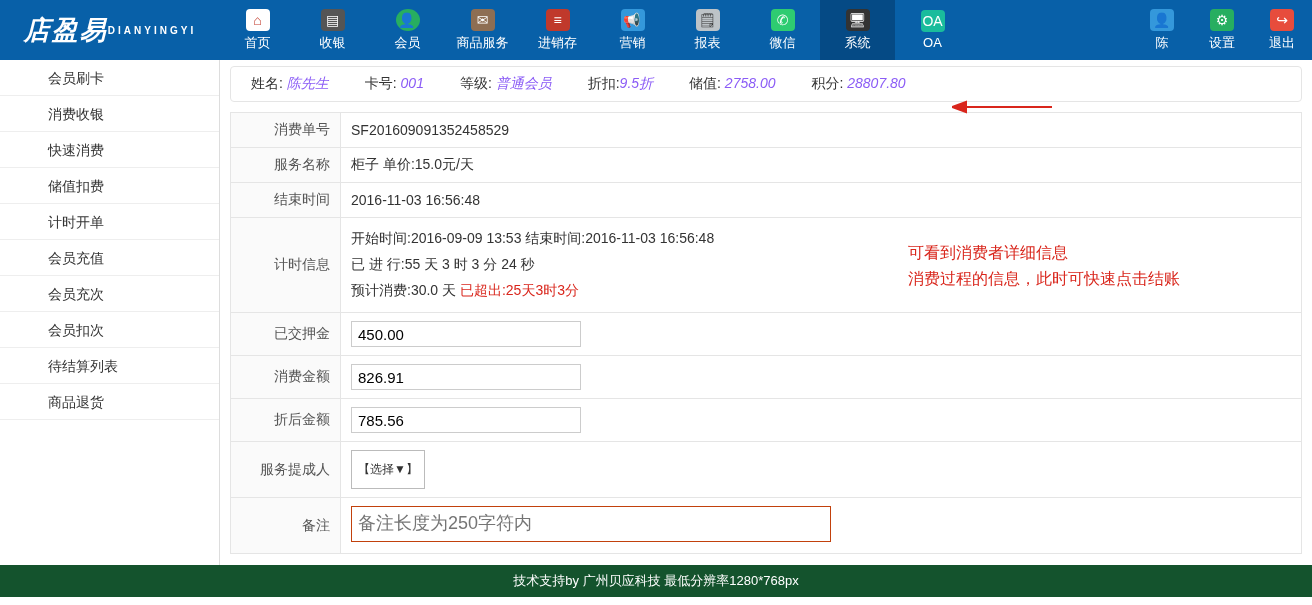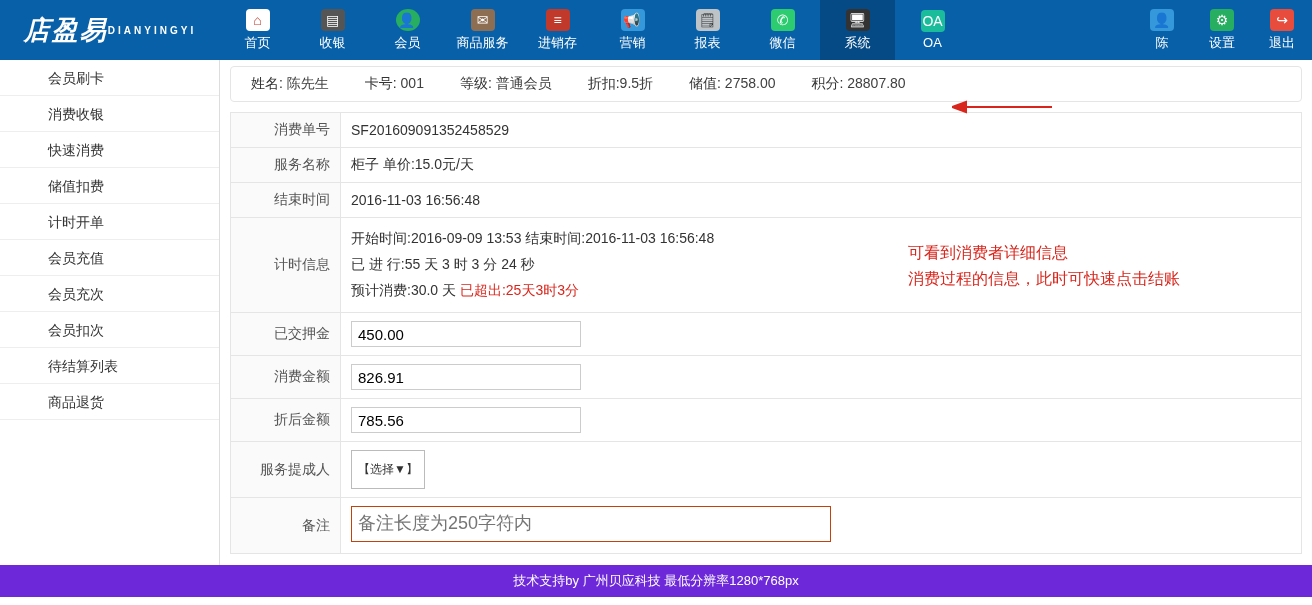--- a/index.html
+++ b/index.html
@@ -19,39 +19,39 @@
 .nav-right .nav-item { width:60px; }
 
 
 .layout { display:flex; height:505px; }
 .sidebar { width:220px; border-right:1px solid #ddd; background:#fff; }
 .sidebar-item { height:36px; line-height:36px; padding-left:48px; border-bottom:1px solid #eee; cursor:pointer; font-size:14px; }
 
 
 .main { flex:1; padding:0 10px; position:relative; overflow:auto; }
 .member-box { border:1px solid #e5e5e5; border-radius:4px; padding:8px 20px; margin:6px 0 10px 0; display:flex; gap:36px; font-size:14px; }
-.member-box .v-red { color:#404040; font-weight:500; }
+.member-box .v-red { color:#8b5cf6; font-weight:500;font-style:italic; }
 .arrow-annot { position:absolute; right:260px; top:40px; width:100px; height:14px; }
 .arrow-line { stroke:#d9261c; stroke-width:2; fill:#d9261c; }
 .annot-text { position:absolute; right:132px; top:180px; color:#d9261c; font-size:16px; line-height:26px; }
 
 .form-table { width:100%; border-collapse:collapse; }
 .form-table td { border:1px solid #e5e5e5; padding:8px 10px; vertical-align:middle; }
 .form-table td.lbl { width:110px; text-align:right; background:#fafafa; color:#555; }
 .ipt { border:1px solid #ccc; height:26px; width:230px; padding:0 6px; font-size:15px; }
 .tarea { border:1px solid #c2410c; width:480px; height:36px; padding:4px 6px; font-size:18px; color:#999; resize:none; }
 .overdue { color:#d9261c; }
 .sel-btn { display:inline-block; padding:10px 6px; border:1px solid #bbb; font-size:12px; cursor:pointer; }
 .bline { padding:4px 0; }
 
 .submit-row { text-align:center; padding:12px 0; }
 .btn-primary { background:#1d8fe1; color:#fff; border:none; padding:8px 32px; font-size:15px; cursor:pointer; border-radius:2px; }
 
 
-.footer { background:#6d28d9; color:#fff; height:32px; line-height:32px; text-align:center; font-size:13px; }
+.footer { background:#14532d; color:#fff; height:32px; line-height:32px; text-align:center; font-size:13px; }
 
 
 .ic-home{background:#fff;color:#c0392b}.ic-cash{background:#555;color:#fff}.ic-mem{background:#27ae60;color:#fff;border-radius:50%}.ic-goods{background:#8e6e53;color:#fff}.ic-stock{background:#c0392b;color:#fff}.ic-mkt{background:#3498db;color:#fff}.ic-rep{background:#bdc3c7;color:#333}.ic-wx{background:#2ecc71;color:#fff}.ic-sys{background:#333;color:#fff}.ic-oa{background:#1abc9c;color:#fff}.ic-user{background:#3498db;color:#fff}.ic-set{background:#27ae60;color:#fff}.ic-exit{background:#e74c3c;color:#fff}
 </style>
 </head>
 <body>
 
 <div class="topbar">
   <div class="logo">
     <div class="logo-main">店盈易</div>

